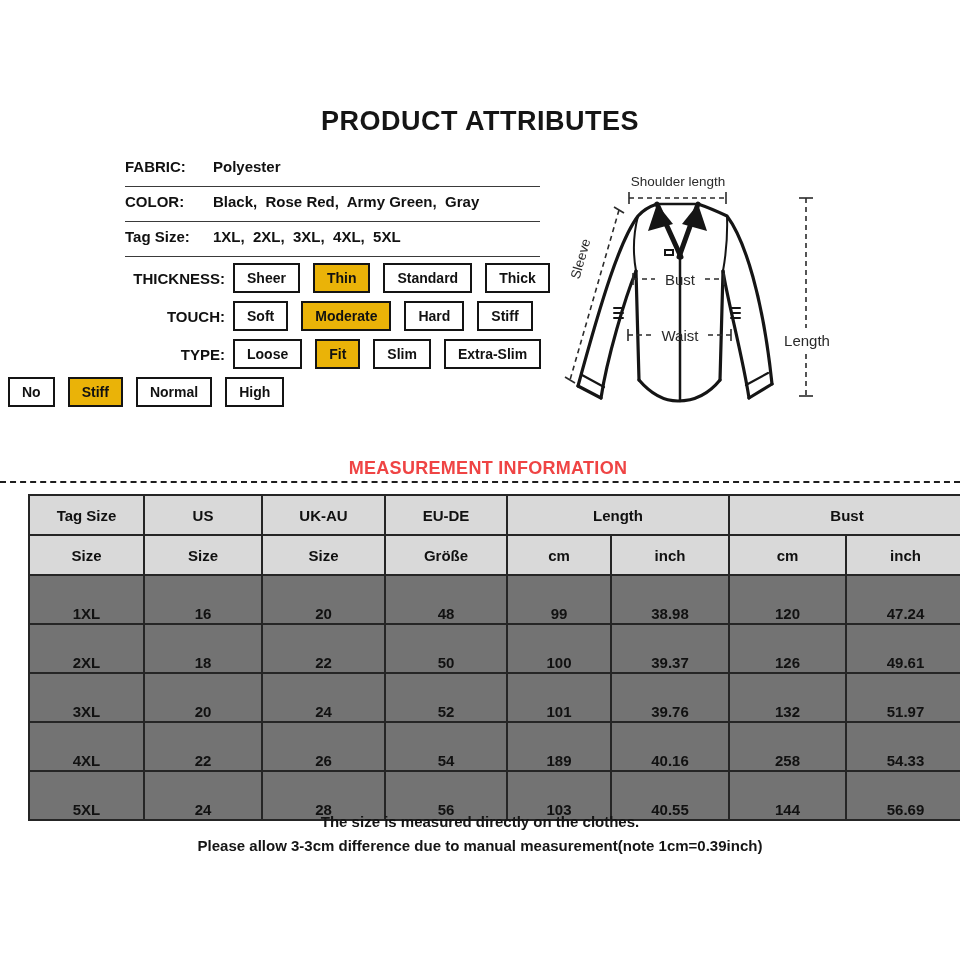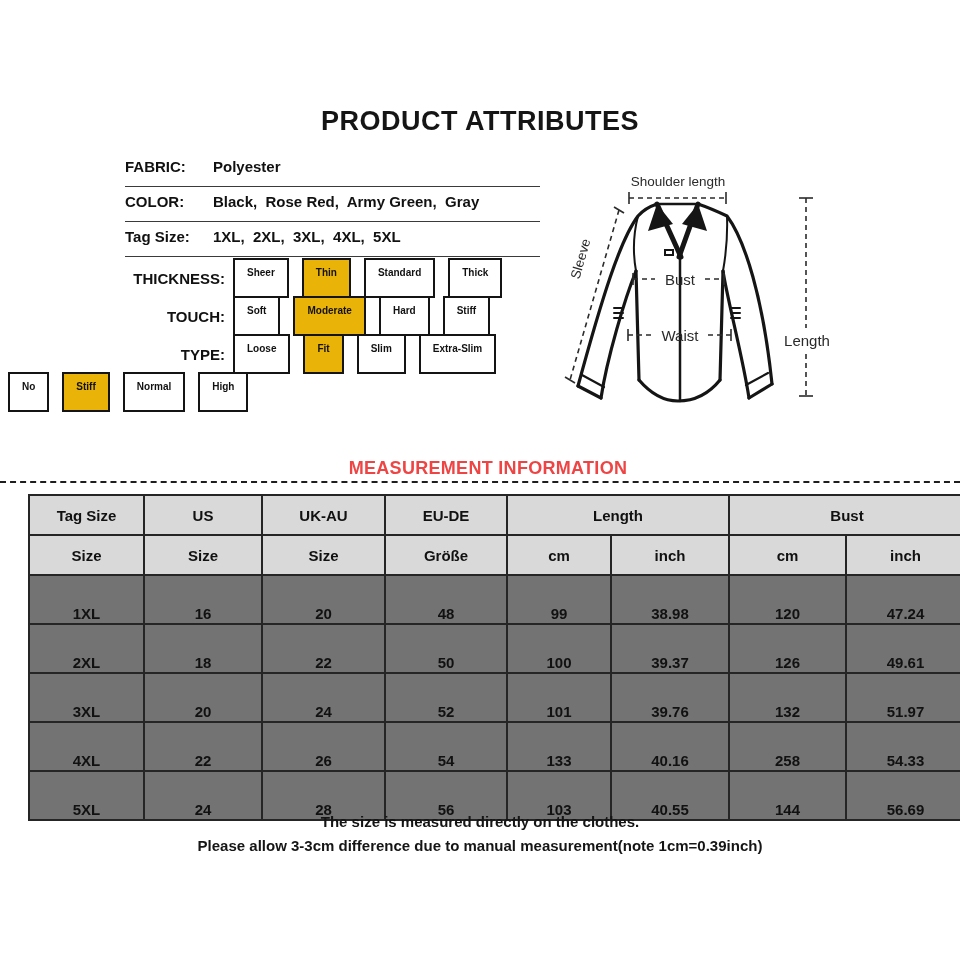--- a/index.html
+++ b/index.html
@@ -28,22 +28,22 @@
   .attr-label { width:88px; font-size:15px; font-weight:bold; flex:none; }
   .attr-value { font-size:15px; font-weight:bold; white-space:pre-wrap; }
   
   .chip-rows { position:absolute; left:0; top:263px; width:545px; }
   .chip-row { display:flex; align-items:center; margin-bottom:8px; height:30px; }
   .chip-row-label {
     width:225px; flex:none; text-align:right; font-size:15px; font-weight:bold;
   }
   .chip-list { display:flex; gap:13px; margin-left:8px; }
   .chip {
-    box-sizing:border-box; height:40px; line-height:26px; padding:0 12px;
-    border:2px solid #141414; background:#ffffff; font-size:10px; font-weight:bold;
+    box-sizing:border-box; height:30px; line-height:26px; padding:0 12px;
+    border:2px solid #141414; background:#ffffff; font-size:14px; font-weight:bold;
     white-space:nowrap;
   }
   .chip.selected { background:#eab308;padding-left:12px; }
   
   .diagram { position:absolute; left:545px; top:158px; }
   .diagram text { font-family:"Liberation Sans","DejaVu Sans",sans-serif; fill:#2a2a2a; }
   
   .dotted-divider {
     position:absolute; top:481px; left:0; width:960px; height:0;
     border-top:2px dashed #1d1d1d;
@@ -256,21 +256,21 @@
         <td>101</td>
         <td>39.76</td>
         <td>132</td>
         <td>51.97</td>
       </tr>
       <tr>
         <td>4XL</td>
         <td>22</td>
         <td>26</td>
         <td>54</td>
-        <td>133</td>
+        <td>189</td>
         <td>40.16</td>
         <td>258</td>
         <td>54.33</td>
       </tr>
       <tr>
         <td>5XL</td>
         <td>24</td>
         <td>28</td>
         <td>56</td>
         <td>103</td>

